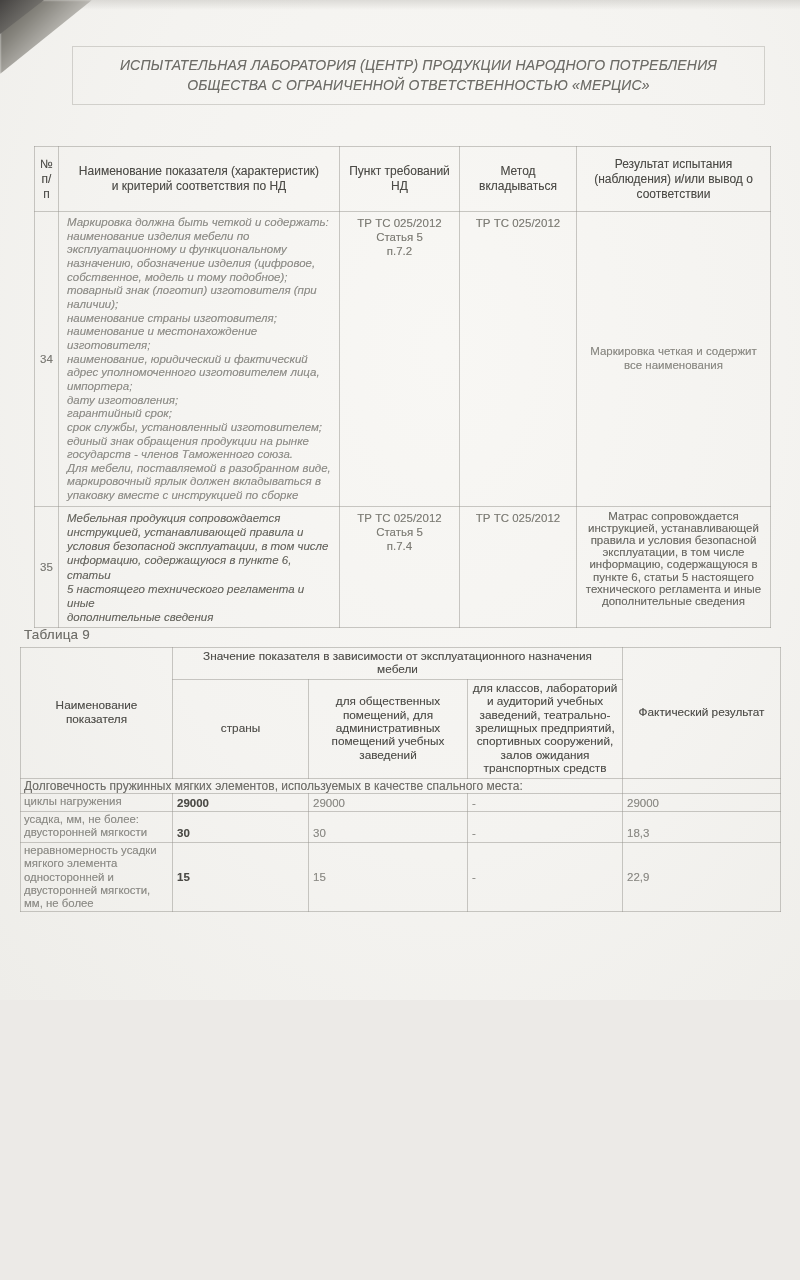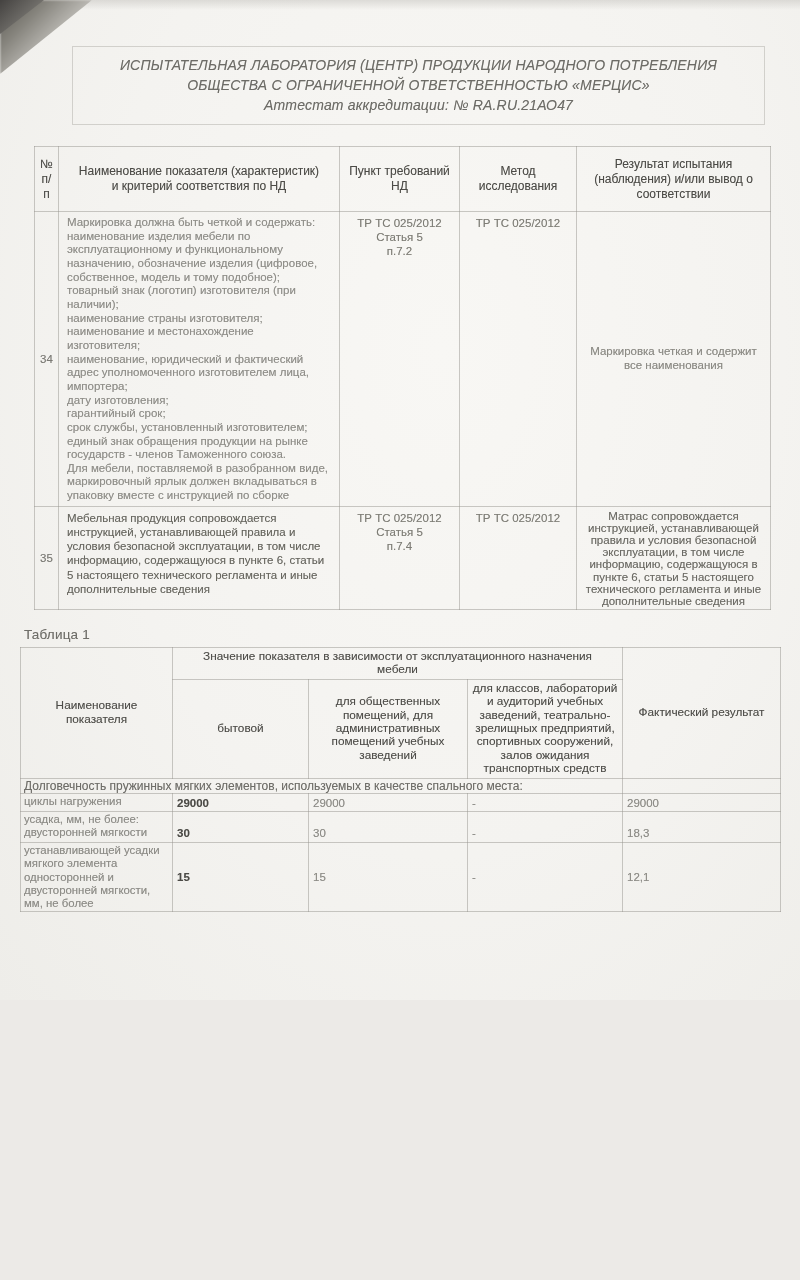--- a/index.html
+++ b/index.html
@@ -61,21 +61,21 @@
   .t1 th {
     font-weight:400; font-size:12px; line-height:15px; color:#4c4b47;
     text-align:center; vertical-align:middle; height:60px;
   }
   .t1 td { vertical-align:top; }
   .t1 .num {
     text-align:center; vertical-align:middle; font-size:11.5px; color:#7b7a75;
   }
   .t1 .name {
     font-size:11.5px; line-height:13.65px; color:#908f8a;
-    padding:4px 4px 3px 8px; text-align:left;
+    padding:4px 4px 3px 8px; text-align:left;font-style:italic;
   }
   .t1 .r35 .name { color:#67665f; line-height:14.2px; }
   .t1 .req, .t1 .method {
     text-align:center; font-size:11.5px; line-height:14px; color:#7e7d76; padding-top:4px;
   }
   .t1 .result {
     text-align:center; font-size:11.5px; line-height:13.5px; color:#8c8b85; padding:2px 6px;
   }
   .t1 .r34 .result { vertical-align:middle; }
   .t1 .r35 .result { color:#6b6a64; line-height:12.15px; padding-top:3px; }
@@ -117,42 +117,41 @@
 
 <div class="page scan-text">
 
   <div class="fold"></div>
   <div class="fold2"></div>
 
   <div class="header-box">
     <div class="header-main">
       <div class="h-line">ИСПЫТАТЕЛЬНАЯ ЛАБОРАТОРИЯ (ЦЕНТР) ПРОДУКЦИИ НАРОДНОГО ПОТРЕБЛЕНИЯ</div>
       <div class="h-line">ОБЩЕСТВА С ОГРАНИЧЕННОЙ ОТВЕТСТВЕННОСТЬЮ «МЕРЦИС»</div>
-      <div class="h-line">Аттестат аккредитации: № RA.RU.21АО47</div>
     </div>
   </div>
 
   <table class="t1">
     <colgroup>
       <col style="width:24px">
         <col style="width:281px">
         <col style="width:120px">
       <col style="width:117px">
         <col style="width:194px">
     </colgroup>
     <tbody>
         <tr>
       <th class="pre">№
 п/п</th>
       <th class="pre">Наименование показателя (характеристик)
 и критерий соответствия по НД</th>
       <th class="pre">Пункт требований
 НД</th>
       <th class="pre">Метод
-исследования</th>
+вкладываться</th>
       <th class="pre">Результат испытания
 (наблюдения) и/или вывод о
 соответствии</th>
     </tr>
     <tr class="r34" style="height:289px">
       <td class="num">34</td>
       <td class="name pre">Маркировка должна быть четкой и содержать:
 наименование изделия мебели по
 эксплуатационному и функциональному
 назначению, обозначение изделия (цифровое,
@@ -197,40 +196,40 @@
 правила и условия безопасной
 эксплуатации, в том числе
 информацию, содержащуюся в
 пункте 6, статьи 5 настоящего
 технического регламента и иные
 дополнительные сведения</td>
     </tr>
   </tbody>
     </table>
 
-  <div class="t3-label">Таблица 1</div>
+  <div class="t3-label">Таблица 9</div>
 
   <table class="t3">
     <colgroup>
       <col style="width:152px">
         <col style="width:136px">
         <col style="width:159px">
       <col style="width:155px">
         <col style="width:158px">
     </colgroup>
     <tbody>
         <tr class="group-row">
       <th rowspan="2" class="pre">Наименование
 показателя</th>
       <th colspan="3" class="pre">Значение показателя в зависимости от эксплуатационного назначения
 мебели</th>
       <th rowspan="2" class="pre">Фактический результат</th>
     </tr>
     <tr class="sub-row">
-      <th class="pre">бытовой</th>
+      <th class="pre">страны</th>
       <th class="pre">для общественных
 помещений, для
 административных
 помещений учебных
 заведений</th>
       <th class="pre">для классов, лабораторий
 и аудиторий учебных
 заведений, театрально-
 зрелищных предприятий,
 спортивных сооружений,
@@ -250,28 +249,28 @@
     </tr>
     <tr class="row-usadka">
       <td class="rname pre">усадка, мм, не более:
 двусторонней мягкости</td>
       <td class="val v1">30</td>
       <td class="val">30</td>
       <td class="val">-</td>
       <td class="val">18,3</td>
     </tr>
     <tr class="row-unev">
-      <td class="rname pre">устанавливающей усадки
+      <td class="rname pre">неравномерность усадки
 мягкого элемента
 односторонней и
 двусторонней мягкости,
 мм, не более</td>
       <td class="val v1">15</td>
       <td class="val">15</td>
       <td class="val">-</td>
-      <td class="val">12,1</td>
+      <td class="val">22,9</td>
     </tr>
   </tbody>
     </table>
 
   <div class="footer">Лист 3 из 6</div>
 
 </div>
 
 </body></html>

